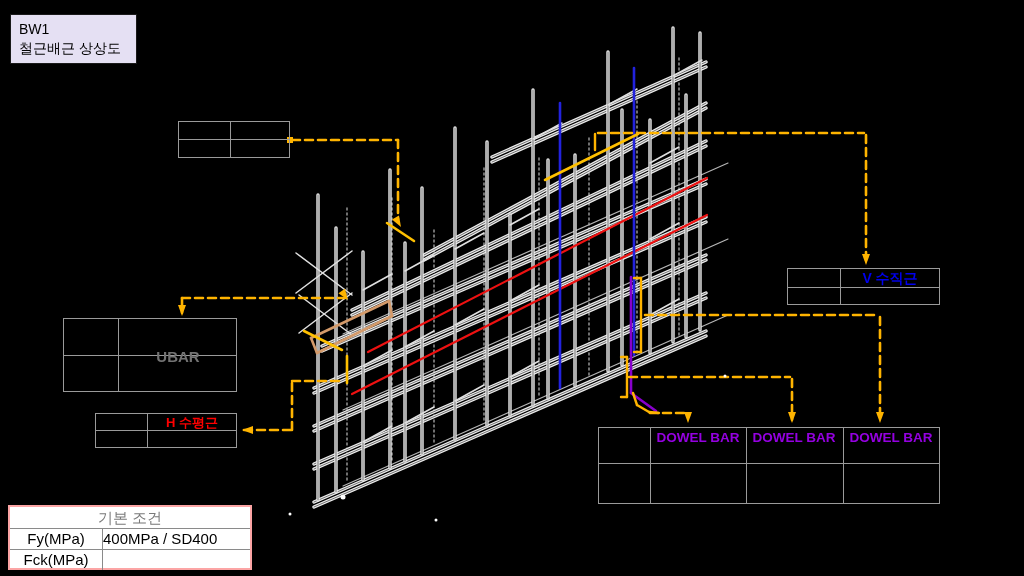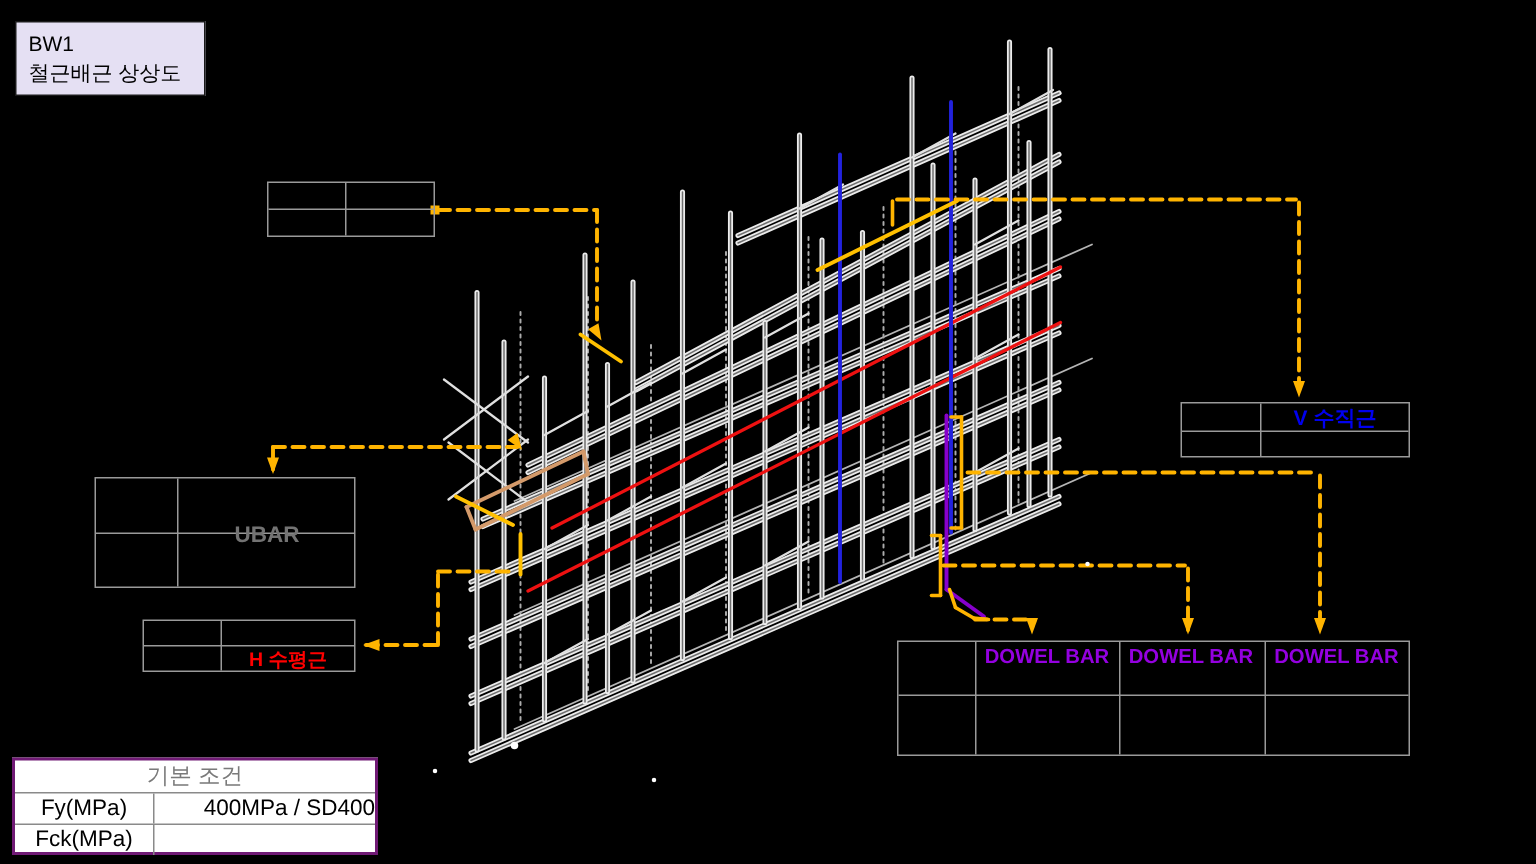--- a/index.html
+++ b/index.html
@@ -10,27 +10,27 @@
   .wtable{position:absolute;border:1.6px solid #9a9a9a;box-sizing:border-box;}
   .vline{position:absolute;top:0;bottom:0;width:0;border-left:1.2px solid #9a9a9a;}
   .hline{position:absolute;left:0;right:0;height:0;border-top:1.2px solid #9a9a9a;}
   .cell-label{position:absolute;font-weight:bold;white-space:nowrap;text-align:center;}
   
   #title-box{position:absolute;left:10px;top:14px;width:127px;height:50px;background:#E5E0F3;
              border:1px solid #1a1a1a;box-sizing:border-box;color:#000;font-size:14px;
              line-height:19px;padding:5px 0 0 8px;}
   
   #cond-table{position:absolute;left:8px;top:505px;width:244px;height:65px;background:#fff;
-              border:2px solid #701a75;box-sizing:border-box;font-size:15px;color:#000;}
+              border:2px solid #fca5a5;box-sizing:border-box;font-size:15px;color:#000;}
   #cond-header{height:21px;border-bottom:1.4px solid #8a8a8a;text-align:center;color:#7a7a7a;
                line-height:21px;}
   .cond-row{height:20px;display:flex;border-bottom:1.4px solid #8a8a8a;}
   .cond-row:last-child{border-bottom:none;gap:17px;}
   .cond-name{width:92px;border-right:1.4px solid #8a8a8a;text-align:center;line-height:20px;}
-  .cond-val{flex:1;text-align:right;line-height:20px;}
+  .cond-val{flex:1;text-align:left;line-height:20px;}
 </style>
 </head>
 <body>
 
 <div id="screen">
 
   <svg id="iso" class="abs" width="1024" height="576" viewBox="0 0 1024 576">
       <line x1="343" y1="486" x2="728" y2="315" stroke="#b5b5b5" stroke-width="1.2" stroke-linecap="round"></line>
       <line x1="343" y1="410" x2="728" y2="239" stroke="#b5b5b5" stroke-width="1.2" stroke-linecap="round"></line>
       <line x1="343" y1="334" x2="728" y2="163" stroke="#b5b5b5" stroke-width="1.2" stroke-linecap="round"></line>
@@ -197,21 +197,21 @@
 
   <div class="wtable" style="left:63px;top:318px;width:174px;height:74px;">
     <div class="vline" style="left:54px;"></div>
     <div class="hline" style="top:36px;"></div>
     <div class="cell-label" style="left:56px;top:8px;width:116px;color:#737373;font-size:15px;margin-top:21px;">UBAR</div>
   </div>
 
   <div class="wtable" style="left:95px;top:413px;width:142px;height:35px;">
     <div class="vline" style="left:51px;"></div>
     <div class="hline" style="top:16px;"></div>
-    <div class="cell-label" style="left:53px;top:17px;width:86px;color:#FF0000;font-size:13px;">H 수평근</div>
+    <div class="cell-label" style="left:53px;top:0;width:86px;color:#FF0000;font-size:13px;">H 수평근</div>
   </div>
 
   <div class="wtable" style="left:787px;top:268px;width:153px;height:37px;padding-left:18px;">
     <div class="vline" style="left:52px;"></div>
     <div class="hline" style="top:18px;"></div>
     <div class="cell-label" style="left:54px;top:1px;width:96px;color:#0000EE;font-size:14px;">V 수직근</div>
   </div>
 
   <div class="wtable" style="left:598px;top:427px;width:342px;height:77px;">
     <div class="vline" style="left:51px;"></div>

